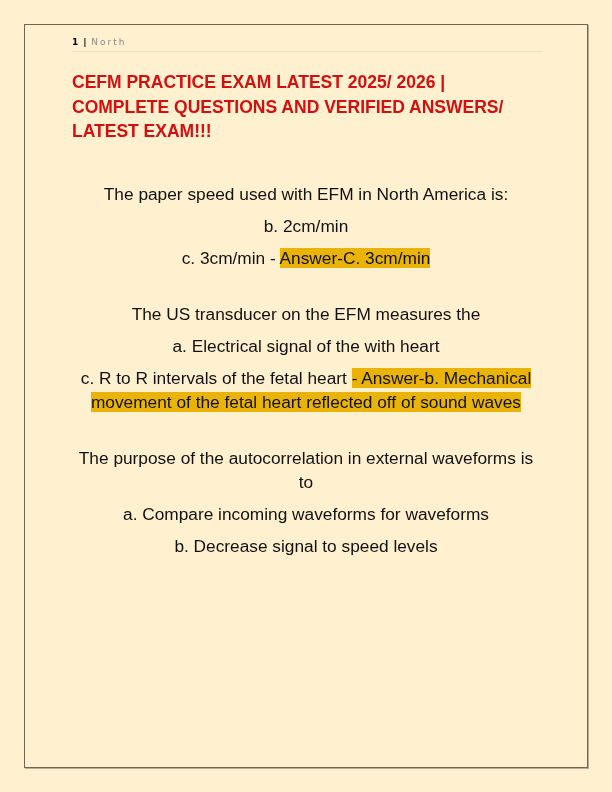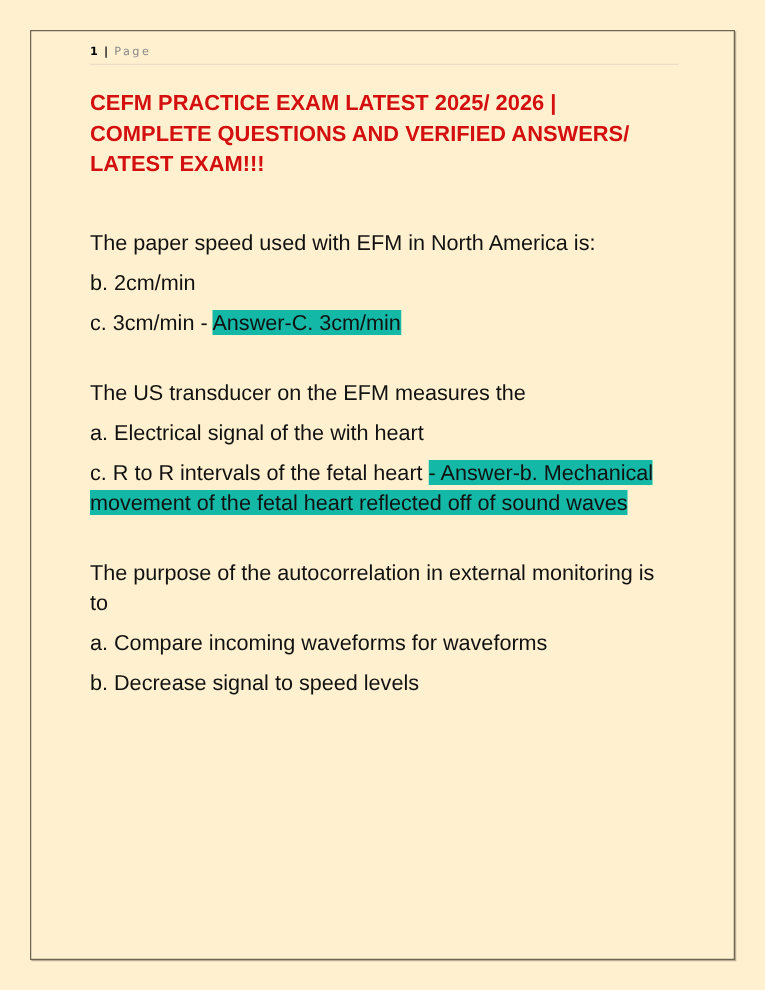--- a/index.html
+++ b/index.html
@@ -23,33 +23,33 @@
   .header .word { color:#8a8a8a; letter-spacing:2px; }
   .title {
     position:absolute; left:72px; top:70px; width:468px;
     color:#d30f0f; font-weight:bold;
     font-size:17.5px; line-height:24.5px;
   }
   .content {
     position:absolute; left:72px; top:182px; width:468px;
     font-size:17.3px; line-height:24px; color:#111;
   }
-  .content p { margin:0 0 8px 0; }
+  .content p { margin:0 0 8px 0;text-align:center; }
   .content .q-gap { height:24px; }
-  .hl { background:#14b8a6;margin-top:35px; }
+  .hl { background:#eab308;margin-top:35px; }
 </style>
 </head>
 <body>
 
 <div class="page-border"></div>
 
 <div class="header">
   <span class="num">1</span>
   <span class="bar">|</span>
-  <span class="word">Page</span>
+  <span class="word">North</span>
 </div>
 
 <div class="title">
   <div>CEFM PRACTICE EXAM LATEST 2025/ 2026 |</div>
   <div>COMPLETE QUESTIONS AND VERIFIED ANSWERS/</div>
   <div>LATEST EXAM!!!</div>
 </div>
 
 <div class="content">
 
@@ -61,17 +61,17 @@
   <div class="q-gap"></div>
 
   <div>
     <p>The US transducer on the EFM measures the</p>
     <p>a. Electrical signal of the with heart</p>
     <p><span>c. R to R intervals of the fetal heart </span><span class="hl">- Answer-b. Mechanical movement of the fetal heart reflected off of sound waves</span></p>
   </div>
   <div class="q-gap"></div>
 
   <div>
-    <p>The purpose of the autocorrelation in external monitoring is to</p>
+    <p>The purpose of the autocorrelation in external waveforms is to</p>
     <p>a. Compare incoming waveforms for waveforms</p>
     <p>b. Decrease signal to speed levels</p>
   </div>
 </div>
 
 </body></html>

